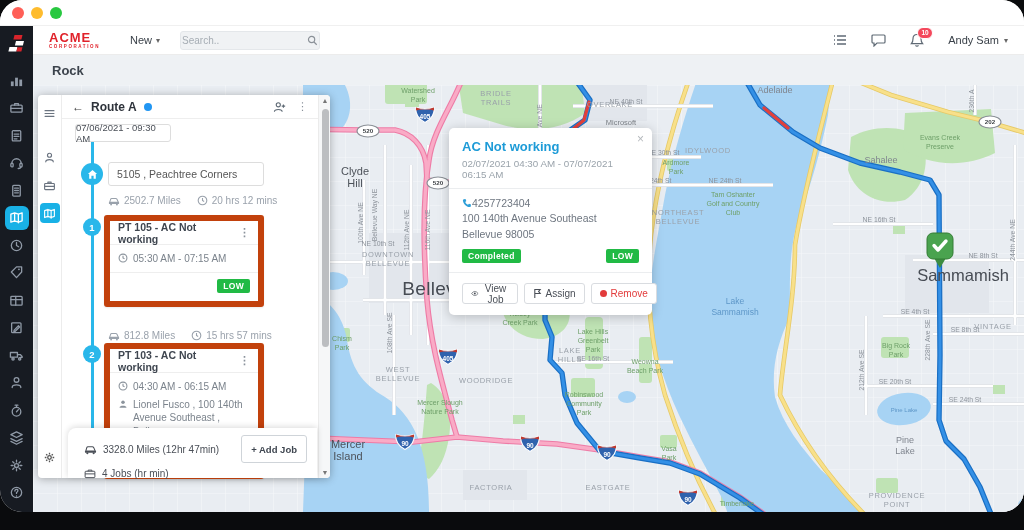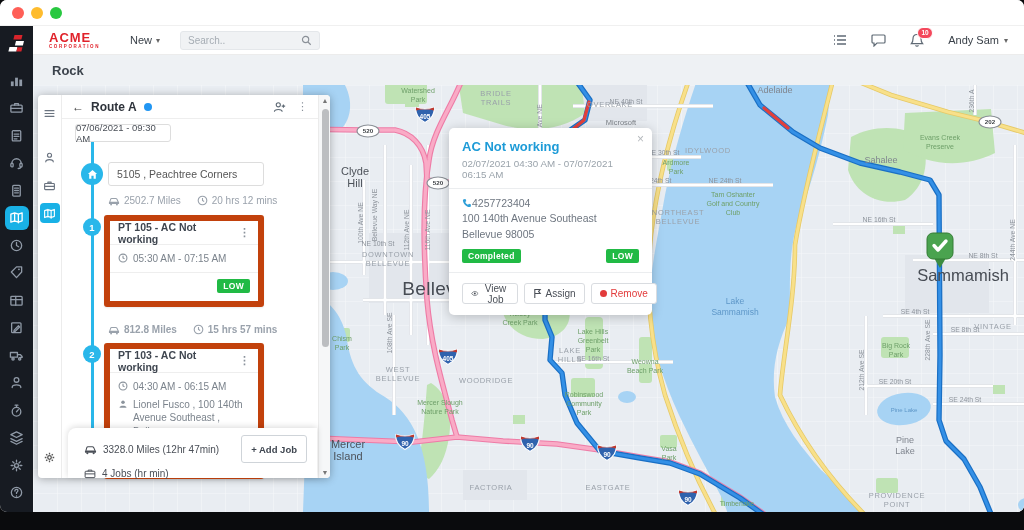--- a/index.html
+++ b/index.html
@@ -1,36 +1,36 @@
 <!DOCTYPE html>
 <html><head>
 <meta charset="utf-8">
 <style>
   html,body{margin:0;padding:0;background:#0a0b0d;width:1024px;height:530px;overflow:hidden;
     font-family:"Liberation Sans",sans-serif;-webkit-font-smoothing:antialiased;}
   *{box-sizing:border-box;}
-  .window{position:absolute;left:0;top:0;width:1024px;height:512px;background:#fff;border-radius:7px;overflow:hidden;}
+  .window{position:absolute;left:0;top:0;width:1024px;height:512px;background:#fff;border-radius:22px;overflow:hidden;}
   
   .titlebar{height:26px;background:#fff;display:flex;align-items:center;padding-left:12px;border-bottom:1px solid #f0f0f0;}
   .tl-dot{width:12px;height:12px;border-radius:50%;margin-right:7px;}
   
   .app{display:flex;height:486px;}
   .nav{width:33px;background:#171b22;display:flex;flex-direction:column;align-items:center;flex-shrink:0;}
   .nav-logo{margin:7px 0 9px 0;}
   .nav-cell{width:24px;height:24px;margin-bottom:3.5px;border-radius:6px;display:flex;align-items:center;justify-content:center;color:#8f99a6;cursor:pointer;}
   .nav-cell.active{background:#19b1e6;color:#fff;}
   .main{flex:1;display:flex;flex-direction:column;min-width:0;}
   
   .topbar{height:29px;background:#fff;border-bottom:1px solid #ececec;display:flex;align-items:center;}
   .logo{margin-left:16px;line-height:1;}
   .logo .l1{font-size:13px;font-weight:800;color:#e0222a;letter-spacing:1px;}
   .logo .l2{font-size:4.5px;font-weight:700;color:#e0222a;letter-spacing:1.6px;margin-top:1px;}
   .newbtn{margin-left:30px;font-size:11px;color:#3a4149;display:flex;align-items:center;gap:4px;cursor:pointer;}
   .caret{font-size:8px;color:#666;}
-  .search{margin-left:20px;width:140px;height:19px;background:#f0f2f4;border:1px solid #e4e7ea;border-radius:3px;display:flex;align-items:center;justify-content:space-between;padding:0 7px;cursor:text;}
+  .search{margin-left:20px;width:140px;height:19px;background:#f0f2f4;border:1px solid #e4e7ea;border-radius:3px;display:flex;align-items:center;justify-content:space-between;padding:0 1px;cursor:text;}
   .search .ph{font-size:10px;color:#a6adb4;}
   .tb-right{margin-left:auto;margin-right:16px;display:flex;align-items:center;gap:24px;}
   .tb-ic{color:#5f6a75;position:relative;cursor:pointer;display:flex;}
   .badge{position:absolute;top:-6px;right:-9px;background:#f4485c;color:#fff;font-size:6.5px;font-weight:700;border-radius:7px;padding:1.5px 3.5px;border:1px solid #fff;}
   .user{font-size:11px;color:#3a4149;display:flex;align-items:center;gap:5px;cursor:pointer;}
   
   .pagehead{height:30px;background:#eef1f4;display:flex;align-items:center;padding-left:19px;
     font-size:13px;font-weight:700;color:#3c434c;}
   
   .maparea{position:relative;height:427px;background:#e9edf2;overflow:hidden;}
@@ -613,21 +613,21 @@
                   </svg>
                 <span>05:30 AM - 07:15 AM</span>
               </div>
               <div class="cdiv"></div>
               <div class="badgerow">
                 <span class="badge-g">LOW</span>
               </div>
             </div>
           </div>
 
-          <div class="legrow" style="top:229px;font-weight:bold;">
+          <div class="legrow" style="top:235px;">
             <svg class="ci" width="12" height="10" viewBox="0 0 14 11">
                 <path d="M2,7 L3,3.5 Q3.3,2.5 4.3,2.5 H9 Q10,2.5 10.5,3.5 L12,7" fill="none" stroke="#9aa2ac" stroke-width="1.2"></path>
                 <rect x="1" y="6.5" width="12" height="2.6" rx="1" fill="#9aa2ac"></rect>
                 <circle cx="3.6" cy="9.6" r="1.1" fill="#9aa2ac"></circle>
                 <circle cx="10.4" cy="9.6" r="1.1" fill="#9aa2ac"></circle>
               </svg>
             <span>812.8 Miles</span>
             <span class="gap"></span>
             <svg class="ci" width="11" height="11" viewBox="0 0 12 12">
                 <circle cx="6" cy="6" r="4.7" fill="none" stroke="#9aa2ac" stroke-width="1.2"></circle>

